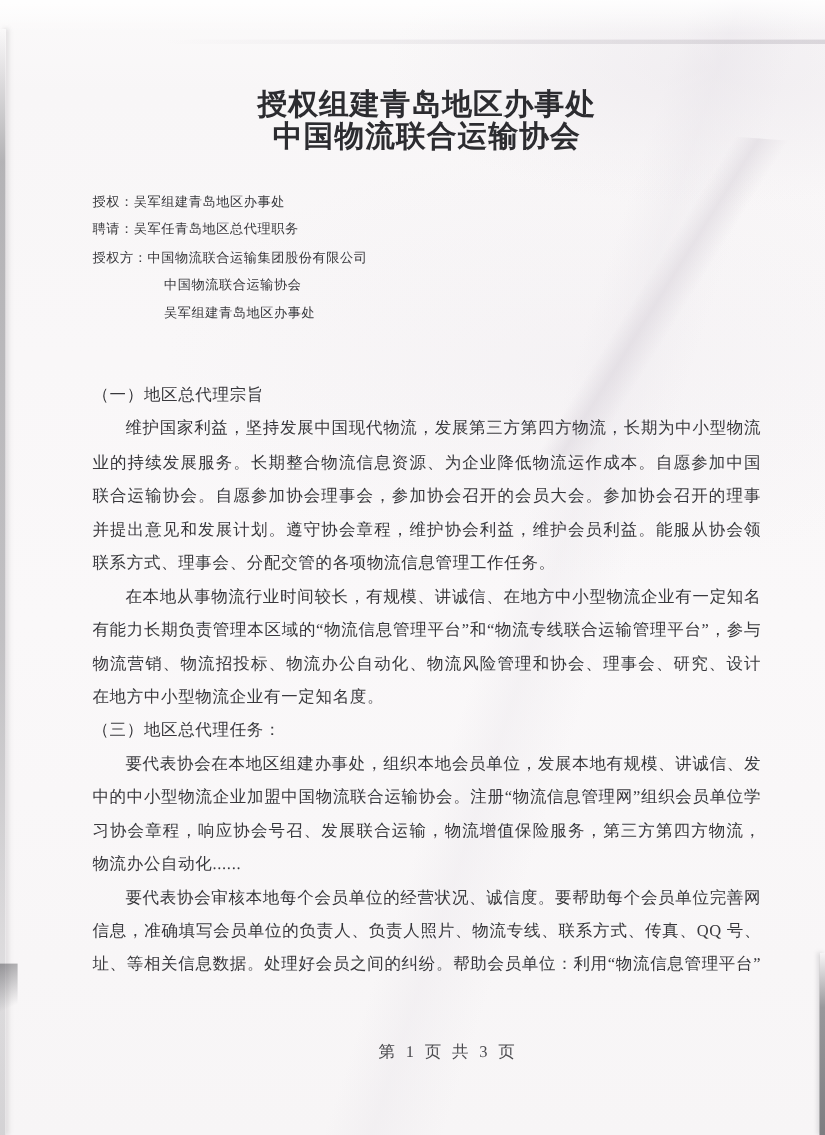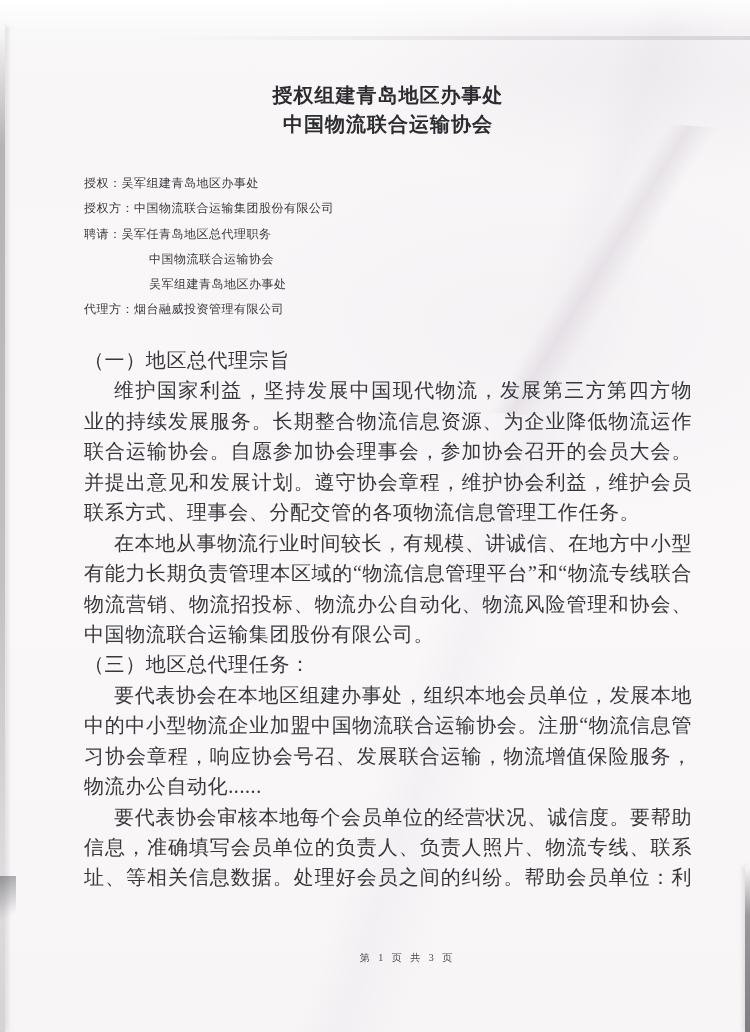--- a/index.html
+++ b/index.html
@@ -54,37 +54,37 @@
     background: linear-gradient(to bottom, rgba(255,255,255,0.85), rgba(255,255,255,0));
   }
   
   .content {
     position: absolute;
     left: 0; top: 0; width: 750px; height: 1032px;
     padding-left: 84px; padding-right: 58px;
   }
   .title-block { position: absolute; left: 84px; width: 608px; top: 81px; text-align: center; }
   .title-line {
-    font-size: 20px; font-weight: bold; line-height: 29px;
+    font-size: 27px; font-weight: bold; line-height: 29px;
     letter-spacing: 1px; color: #2c2c30;
   }
   .meta-block { position: absolute; left: 84px; width: 608px; top: 171px; }
   .meta-line { font-size: 12px; line-height: 25.3px; letter-spacing: 0.5px; white-space: nowrap; }
   .meta-line.hang { padding-left: 65px; font-family: Liberation Serif, serif; }
   .body-block { position: absolute; left: 84px; width: 608px; top: 345px; }
   .bline {
-    font-size: 20px; line-height: 30.45px; height: 30.45px;
+    font-size: 15px; line-height: 30.45px; height: 30.45px;
     letter-spacing: 0.6px; overflow: hidden; color: var(--ink);
   }
   .bline.jl { text-align: justify; text-align-last: justify; }
   .bline.ind { padding-left: 30px; }
   .footer-block {
     position: absolute; left: 84px; width: 608px; top: 947px; text-align: center;
   }
-  .footer-text { font-size: 10px; letter-spacing: 3px; color: #4a4a4e; margin-left: 39px; }
+  .footer-text { font-size: 15px; letter-spacing: 3px; color: #4a4a4e; margin-left: 39px; }
 </style>
 </head>
 <body>
 
 <div class="page">
 
   <div class="top-white"></div>
   <div class="crease-top"></div>
   <div class="crease-diag"></div>
   <div class="edge-left"></div>
@@ -93,40 +93,39 @@
 
   <div class="content">
 
     <div class="title-block">
       <div class="title-line">授权组建青岛地区办事处</div>
       <div class="title-line">中国物流联合运输协会</div>
     </div>
 
     <div class="meta-block">
       <div class="meta-line">授权：吴军组建青岛地区办事处</div>
+      <div class="meta-line">聘请：吴军任青岛地区总代理职务</div>
       <div class="meta-line">授权方：中国物流联合运输集团股份有限公司</div>
-      <div class="meta-line">聘请：吴军任青岛地区总代理职务</div>
       <div class="meta-line hang">中国物流联合运输协会</div>
       <div class="meta-line hang">吴军组建青岛地区办事处</div>
-      <div class="meta-line">代理方：烟台融威投资管理有限公司</div>
     </div>
 
     <div class="body-block">
 
       <div class="bline">（一）地区总代理宗旨</div>
       <div class="bline jl ind">维护国家利益，坚持发展中国现代物流，发展第三方第四方物流，长期为中小型物流企</div>
       <div class="bline jl">业的持续发展服务。长期整合物流信息资源、为企业降低物流运作成本。自愿参加中国物流</div>
       <div class="bline jl">联合运输协会。自愿参加协会理事会，参加协会召开的会员大会。参加协会召开的理事会议</div>
       <div class="bline jl">并提出意见和发展计划。遵守协会章程，维护协会利益，维护会员利益。能服从协会领导，</div>
       <div class="bline">联系方式、理事会、分配交管的各项物流信息管理工作任务。</div>
 
       <div class="bline jl ind">在本地从事物流行业时间较长，有规模、讲诚信、在地方中小型物流企业有一定知名度。</div>
       <div class="bline jl">有能力长期负责管理本区域的“物流信息管理平台”和“物流专线联合运输管理平台”，参与</div>
       <div class="bline jl">物流营销、物流招投标、物流办公自动化、物流风险管理和协会、理事会、研究、设计提倡</div>
-      <div class="bline">中国物流联合运输集团股份有限公司。</div>
+      <div class="bline">在地方中小型物流企业有一定知名度。</div>
 
       <div class="bline">（三）地区总代理任务：</div>
       <div class="bline jl ind">要代表协会在本地区组建办事处，组织本地会员单位，发展本地有规模、讲诚信、发展</div>
       <div class="bline jl">中的中小型物流企业加盟中国物流联合运输协会。注册“物流信息管理网”组织会员单位学</div>
       <div class="bline jl">习协会章程，响应协会号召、发展联合运输，物流增值保险服务，第三方第四方物流，落实</div>
       <div class="bline">物流办公自动化......</div>
       <div class="bline jl ind">要代表协会审核本地每个会员单位的经营状况、诚信度。要帮助每个会员单位完善网站</div>
       <div class="bline jl">信息，准确填写会员单位的负责人、负责人照片、物流专线、联系方式、传真、QQ 号、网</div>
       <div class="bline jl">址、等相关信息数据。处理好会员之间的纠纷。帮助会员单位：利用“物流信息管理平台”</div>
 

